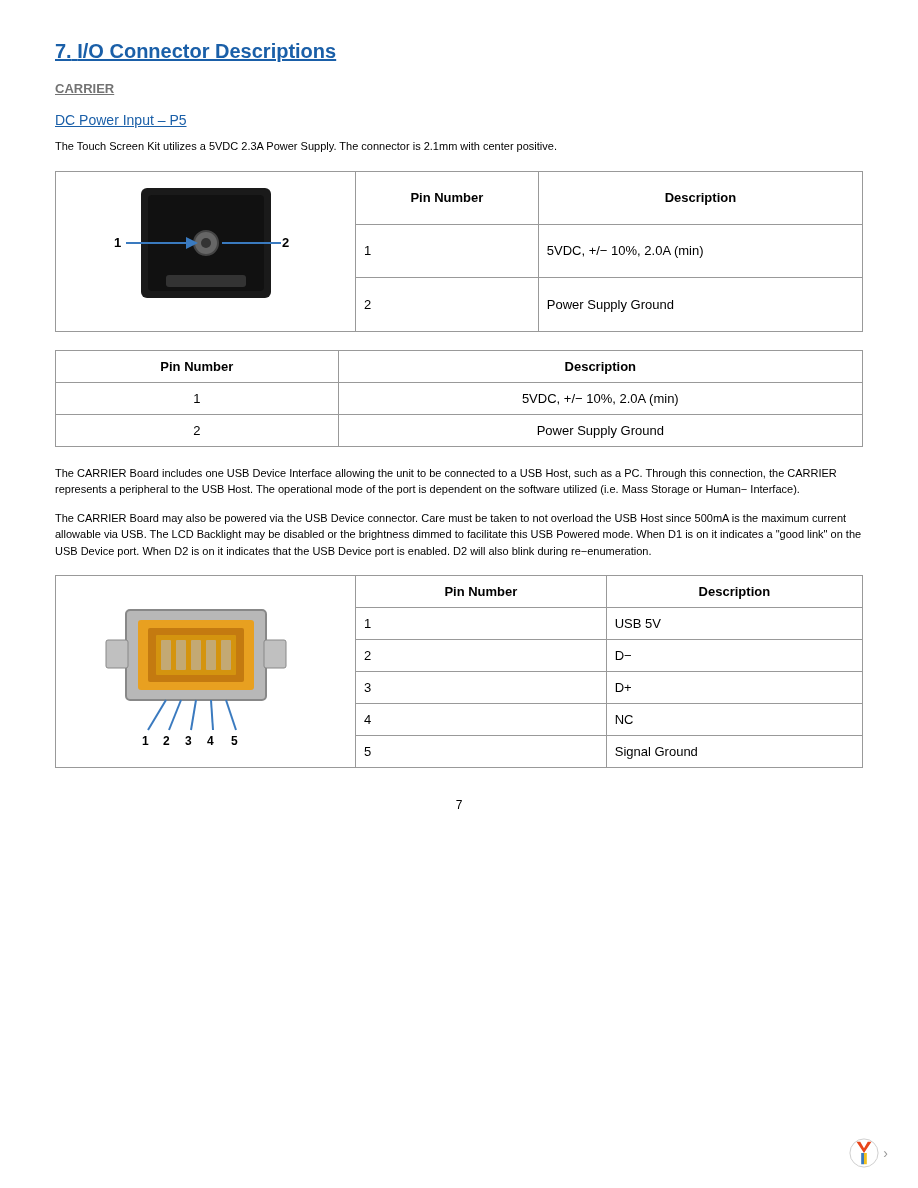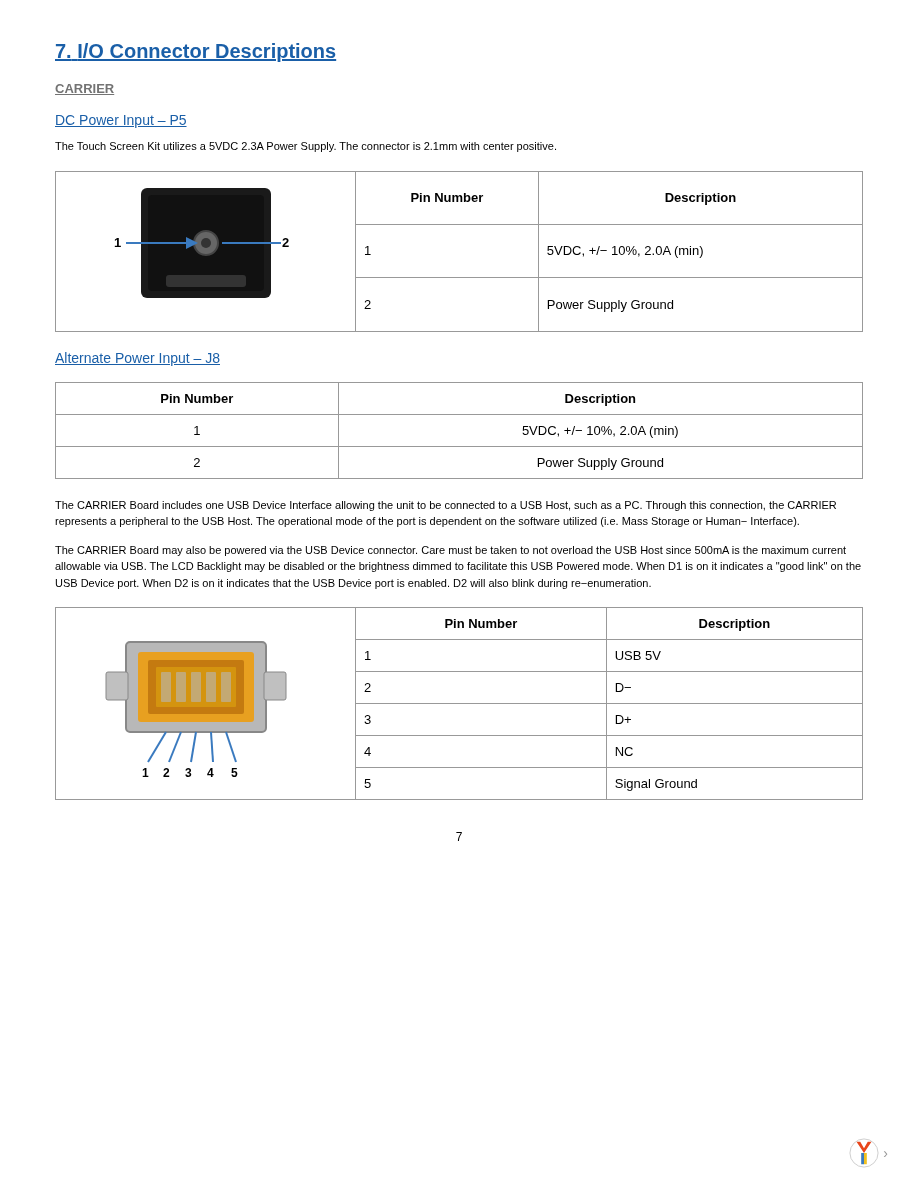--- a/index.html
+++ b/index.html
@@ -165,21 +165,20 @@
     <td>5VDC, +/− 10%, 2.0A (min)</td>
   </tr>
   <tr>
     <td>2</td>
     <td>Power Supply Ground</td>
   </tr>
 </tbody>
   </table>
 
 <div class="section-gap">
-  <span class="subsection-title">Alternate Power Input – J8</span>
 </div>
 
 <table class="connector-table">
   <tbody>
       <tr>
     <th>Pin Number</th>
     <th>Description</th>
   </tr>
   <tr>
     <td>1</td>

